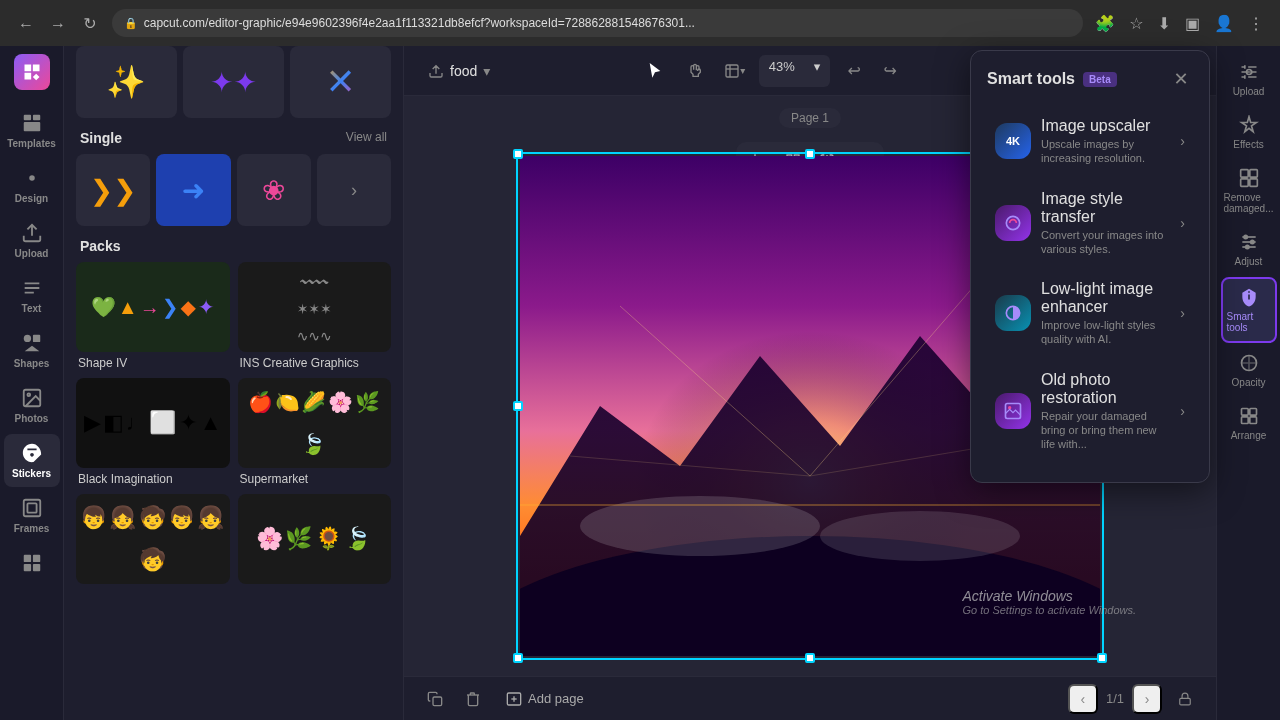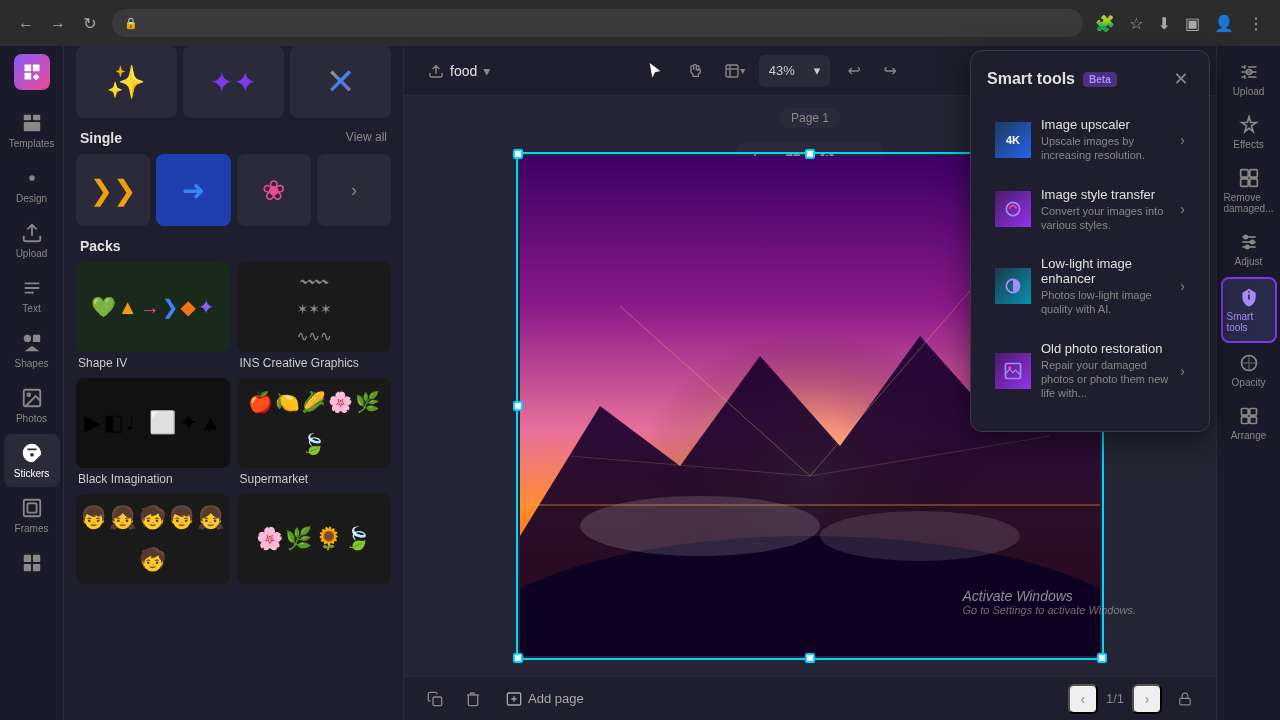--- a/index.html
+++ b/index.html
@@ -45,20 +45,21 @@
     .icon-bar {
       width: 64px;
       background: #1a1a2a;
       display: flex;
       flex-direction: column;
       align-items: center;
       padding: 8px 0;
       gap: 2px;
       flex-shrink: 0;
       border-right: 1px solid #2a2a3a;
+      font-weight: bold;
     }
     .icon-bar-logo {
       width: 36px; height: 36px;
       background: linear-gradient(135deg, #8b5cf6, #ec4899);
       border-radius: 8px;
       display: flex; align-items: center; justify-content: center;
       color: white; font-weight: bold; font-size: 18px;
       margin-bottom: 12px;
     }
     .icon-item {
@@ -192,21 +193,21 @@
     .tool-btn {
       width: 32px; height: 32px;
       background: none; border: none;
       color: #888; font-size: 16px;
       cursor: pointer; display: flex; align-items: center; justify-content: center;
       border-radius: 6px;
     }
     .tool-btn.active { color: #fff; }
     .toolbar-right { display: flex; align-items: center; gap: 8px; }
     .zoom-control {
-      display: flex; align-items: center; gap: 19px;
+      display: flex; align-items: flex-start; gap: 19px;
       background: #2a2a3a;
       border-radius: 6px;
       padding: 4px 10px;
       color: #ccc; font-size: 13px;
       cursor: pointer;
     }
     .undo-redo { display: flex; gap: 4px; }
     .export-btn {
       background: #7c3aed;
       color: white;
@@ -417,31 +418,31 @@
       display: flex;
       align-items: center;
       padding: 10px 8px;
       border-radius: 8px;
       cursor: pointer;
       gap: 10px;
       margin-bottom: 4px;
     }
     .tool-icon {
       width: 36px; height: 36px;
-      border-radius: 0;
+      border-radius: 12px;
       display: flex; align-items: center; justify-content: center;
       font-size: 20px;
       flex-shrink: 0;
     }
     .tool-icon.upscaler { background: linear-gradient(135deg, #1e3a5f, #2563eb); }
     .tool-icon.style { background: linear-gradient(135deg, #4a1a6b, #9333ea); }
     .tool-icon.lowlight { background: linear-gradient(135deg, #1a3a4a, #0891b2); }
     .tool-icon.restore { background: linear-gradient(135deg, #4a1a6b, #9333ea); }
     .tool-text { flex: 1; }
-    .tool-name { color: #e0e0e0; font-size: 13px; font-weight: 500; margin-bottom: 2px; }
+    .tool-name { color: #e0e0e0; font-size: 16px; font-weight: 500; margin-bottom: 2px; }
     .tool-desc { color: #888; font-size: 11px; line-height: 1.3; }
     .tool-arrow { color: #888; font-size: 14px; }
 
     
     .activate-windows {
       position: absolute;
       bottom: 60px;
       right: 80px;
       color: rgba(200,200,200,0.7);
       font-size: 12px;
@@ -456,20 +457,21 @@
 <body>
 
 <div class="browser-bar">
   <div class="nav-buttons">
     <button class="nav-btn">←</button>
     <button class="nav-btn">→</button>
     <button class="nav-btn">↻</button>
   </div>
   <div class="address-bar">
     <span class="lock-icon">🔒</span>
+    <span>capcut.com/editor-graphic/e94e9602396f4e2aa1f113321db8efcf?workspaceId=728862881548676301...</span>
   </div>
   <div class="browser-actions">
     <span>🧩</span>
     <span>☆</span>
     <span>⬇</span>
     <span>▣</span>
     <span>👤</span>
     <span>⋮</span>
   </div>
 </div>
@@ -869,36 +871,36 @@
     </div>
 
     <div class="smart-tool-item">
       <div class="tool-icon lowlight">
         <svg width="20" height="20" viewBox="0 0 24 24" fill="#a78bfa">
             <path d="M12 3a9 9 0 010 18A9 9 0 0112 3zm0 2a7 7 0 000 14V5z"></path>
           </svg>
       </div>
       <div class="tool-text">
         <div class="tool-name">Low-light image enhancer</div>
-        <div class="tool-desc">Photos low-light image quality with AI.</div>
+        <div class="tool-desc">Improve low-light styles quality with AI.</div>
       </div>
       <div class="tool-arrow">›</div>
     </div>
 
     <div class="smart-tool-item">
       <div class="tool-icon restore">
         <svg width="20" height="20" viewBox="0 0 24 24" fill="none">
             <rect x="3" y="3" width="18" height="18" rx="2" stroke="#a78bfa" stroke-width="2"></rect>
             <circle cx="8" cy="8" r="2" fill="#ec4899"></circle>
             <path d="M3 15l5-5 4 4 3-3 6 6" stroke="#a78bfa" stroke-width="1.5"></path>
           </svg>
       </div>
       <div class="tool-text">
         <div class="tool-name">Old photo restoration</div>
-        <div class="tool-desc">Repair your damaged photos or photo them new life with...</div>
+        <div class="tool-desc">Repair your damaged bring or bring them new life with...</div>
       </div>
       <div class="tool-arrow">›</div>
     </div>
   </div>
 
   <div class="right-panel">
     <div class="right-icon">
       <svg viewBox="0 0 24 24" fill="none" stroke="currentColor" stroke-width="2">
           <circle cx="12" cy="12" r="3"></circle>
           <path d="M3 6h4M11 6h10M3 12h10M17 12h4M3 18h4M11 18h10M7 4v4M7 6H3M15 10v4M15 12h4M7 16v4"></path>

